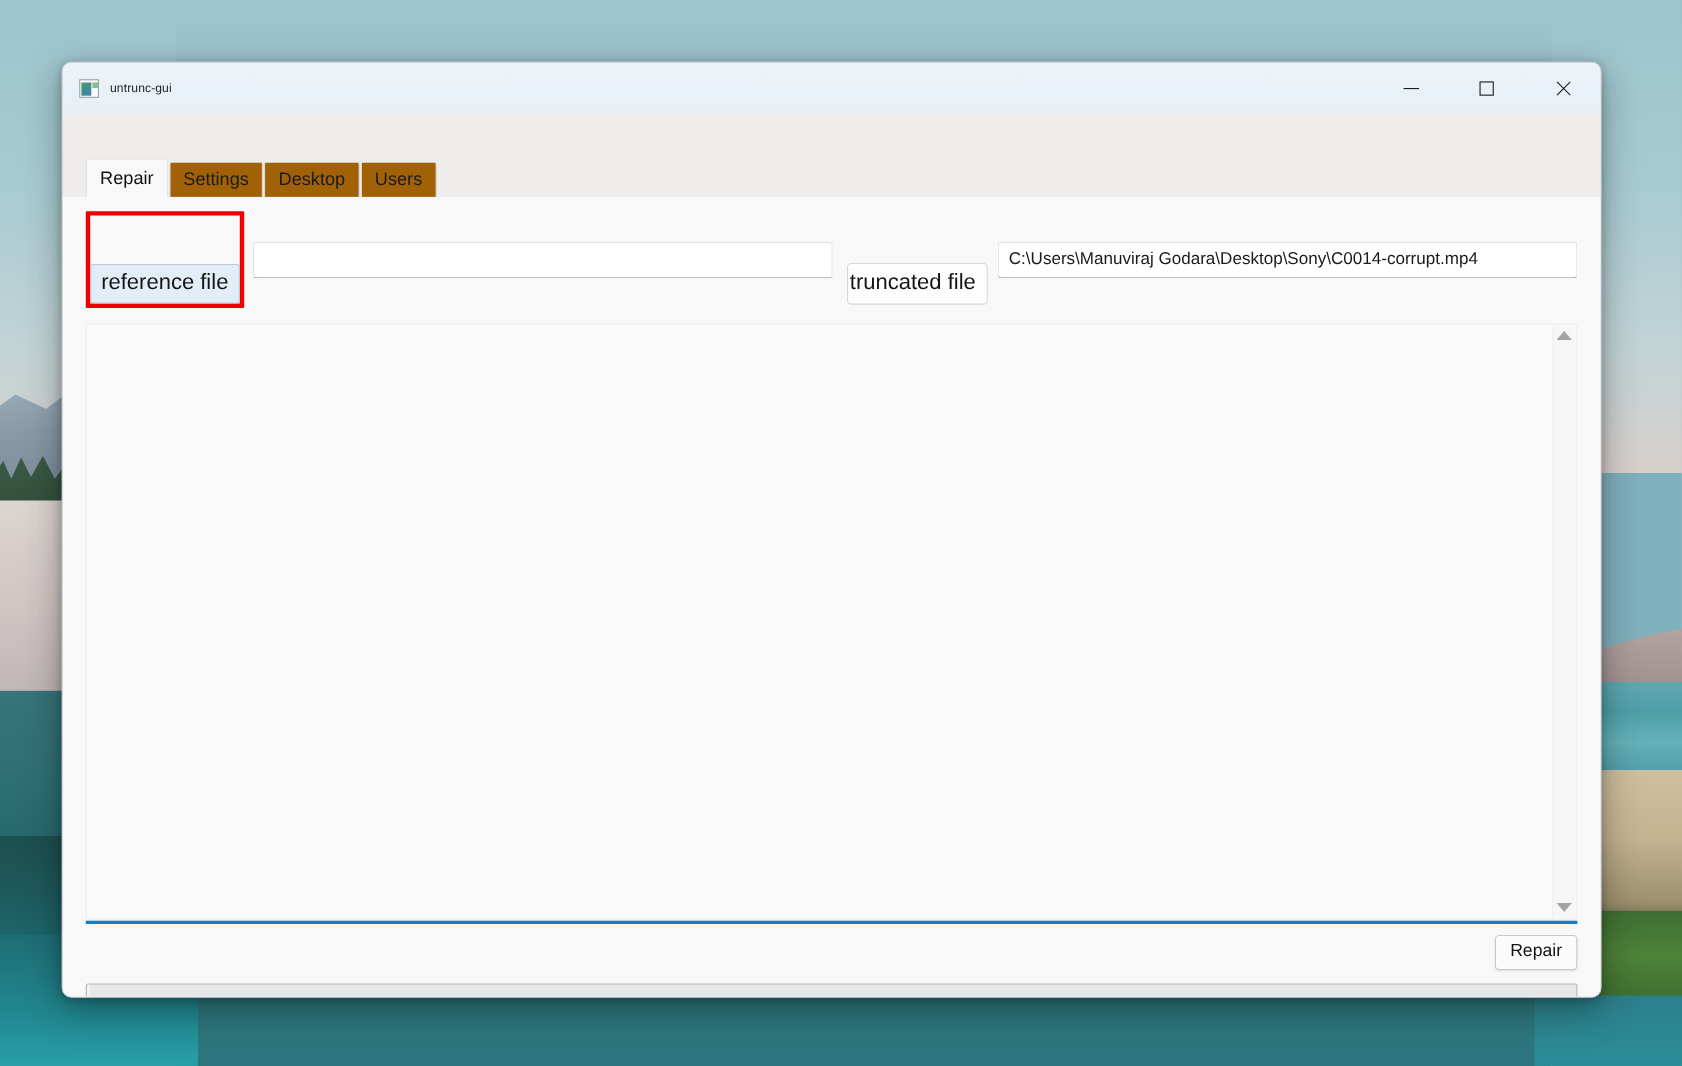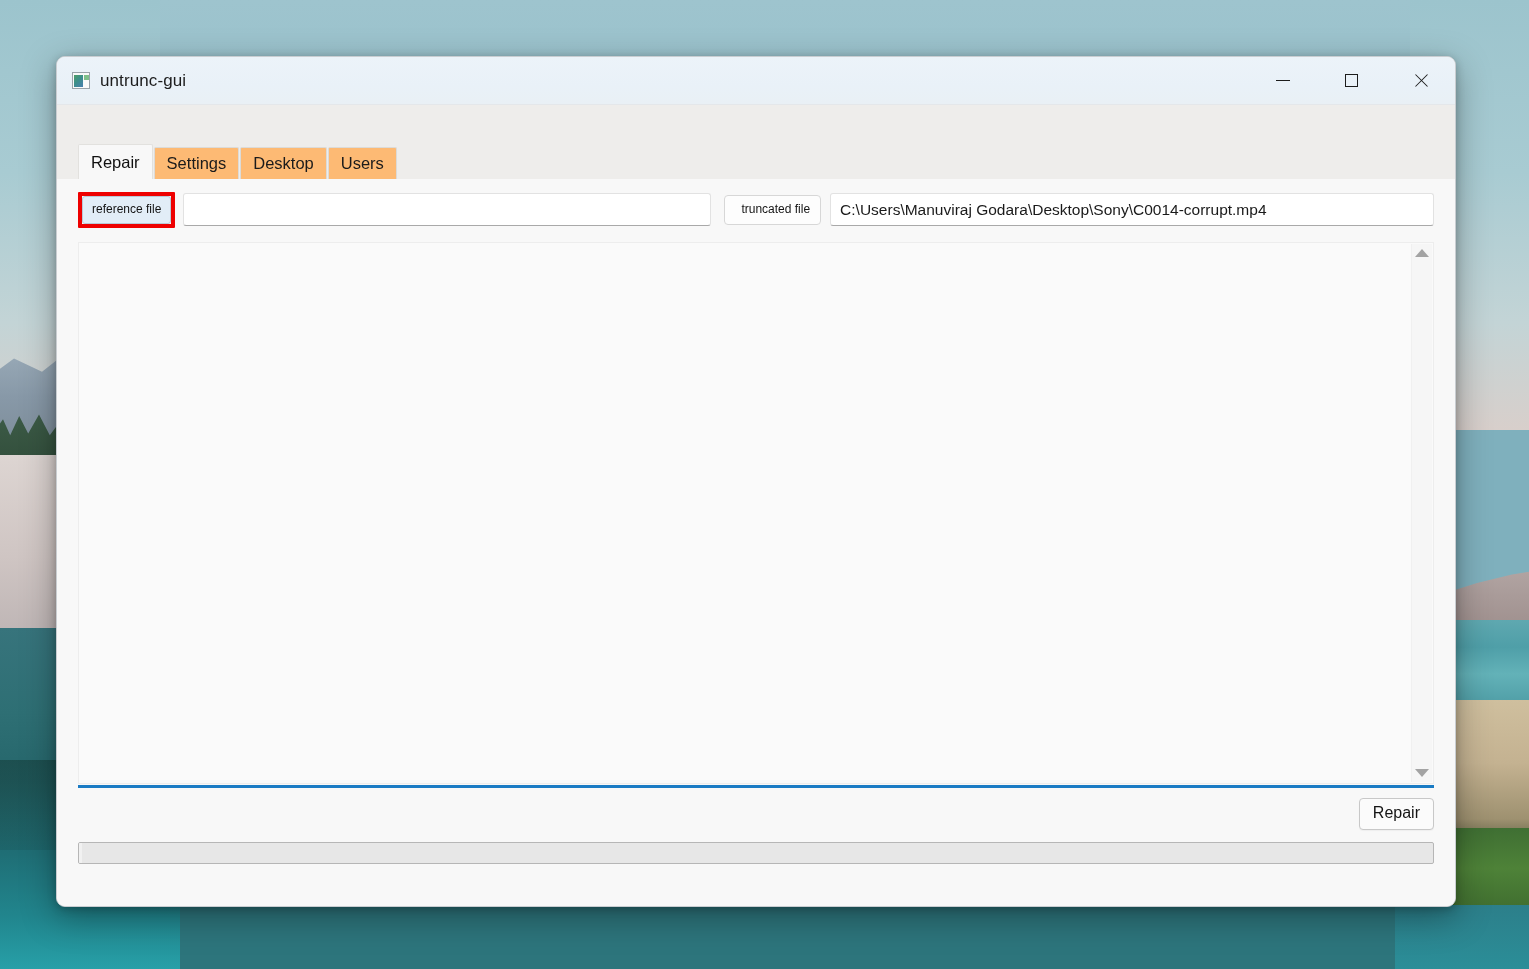--- a/index.html
+++ b/index.html
@@ -130,21 +130,21 @@
     background: linear-gradient(135deg, #4f9e6a 0%, #3c8f8a 45%, #4a7fb0 100%);
   }
   #title-icon::after {
     content: "";
     position: absolute;
     left: 11px; top: 2px; width: 5px; height: 5px;
     background: #7fbf8a;
   }
   #title-text {
     margin-left: 10px;
-    font-size: 17px;
+    font-size: 11px;
     color: #1d1d1d;
     letter-spacing: .1px;
     white-space: nowrap;
   }
   #window-controls {
     position: absolute;
     right: 0; top: 0;
     height: 47px;
     display: flex;
   }
@@ -184,21 +184,21 @@
     padding-top: 22px;
     box-sizing: border-box;
   }
   .tab {
     height: 31px;
     display: flex;
     align-items: center;
     padding: 0 12px;
     font-size: 16.5px;
     color: #1b1b1b;
-    background: #fdba74;
+    background: #a16207;
     border: 1px solid #dcdbd8;
     border-bottom: none;
     border-radius: 2px 2px 0 0;
     margin-right: 1px;
     cursor: default;
     position: relative;
     white-space: nowrap;
   }
   .tab.active {
     background: #f8f8f8;
@@ -225,35 +225,36 @@
     box-sizing: border-box;
   }
   .annot-box {
     border: 4px solid #ee0000;
     padding: 0;
     display: inline-flex;
     border-radius: 1px;
     flex: none;
   }
   .file-btn {
-    font-size: 12px;
+    font-size: 20px;
     color: #141414;
     background: #e2edf7;
     border: 1px solid #b9c8d6;
     border-radius: 3px;
     padding: 6px 9px 7px 9px;
     white-space: nowrap;
     cursor: default;
     line-height: 1.05;
+    margin-top: 44px;
   }
   .file-btn.plain {
     background: #fdfdfd;
     border: 1px solid #d7d7d7;
     border-radius: 4px;
-    padding: 7px 10px 8px 16px;
+    padding: 7px 10px 8px 2px;
   }
   .file-input {
     flex: 1;
     height: 33px;
     background: #ffffff;
     border: 1px solid #e2e2e2;
     border-bottom: 1px solid #a9a9a9;
     border-radius: 3px;
     margin-left: 8px;
     font-size: 15.5px;

